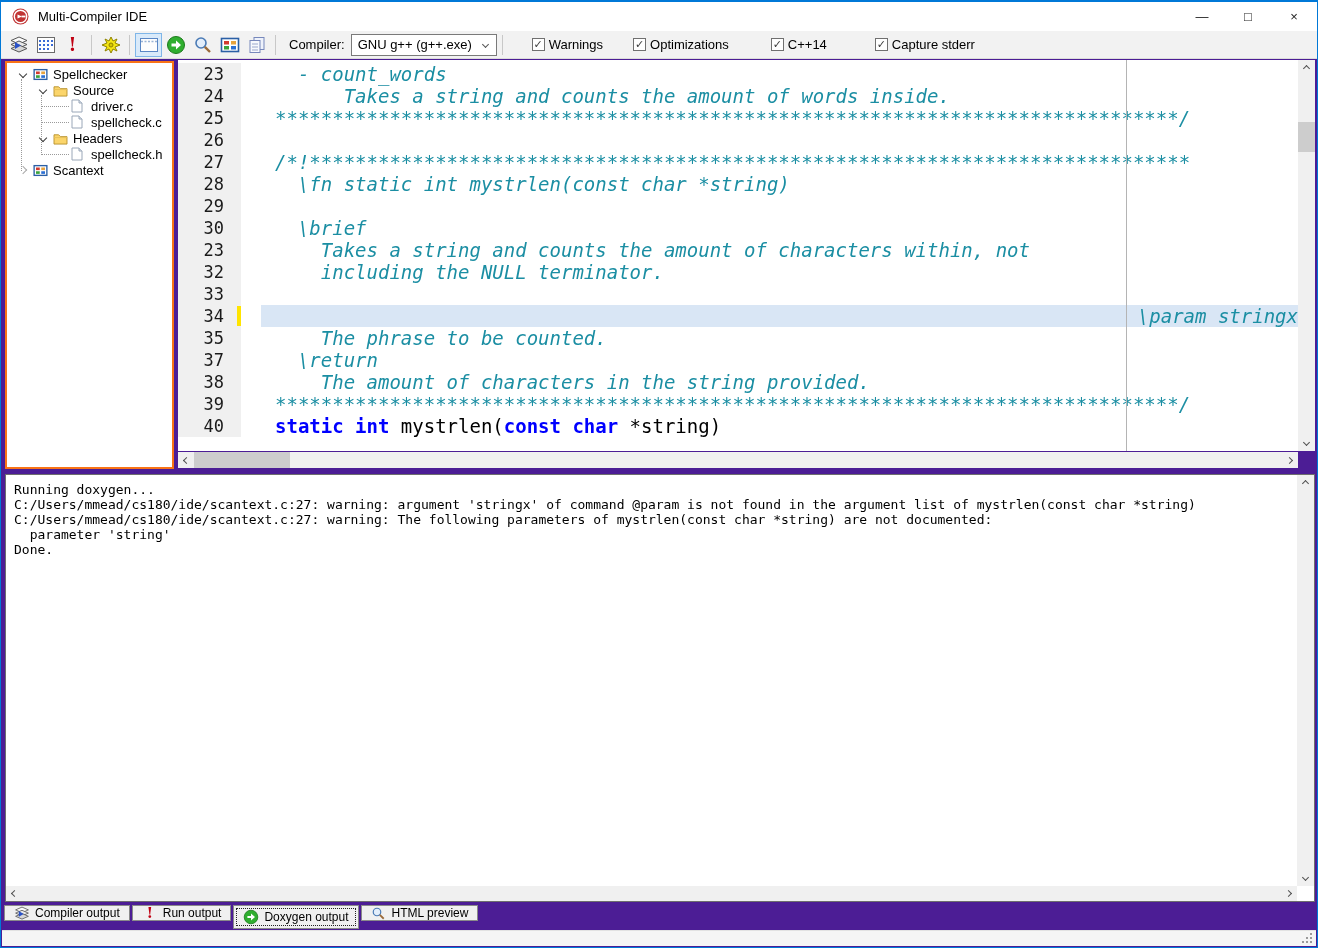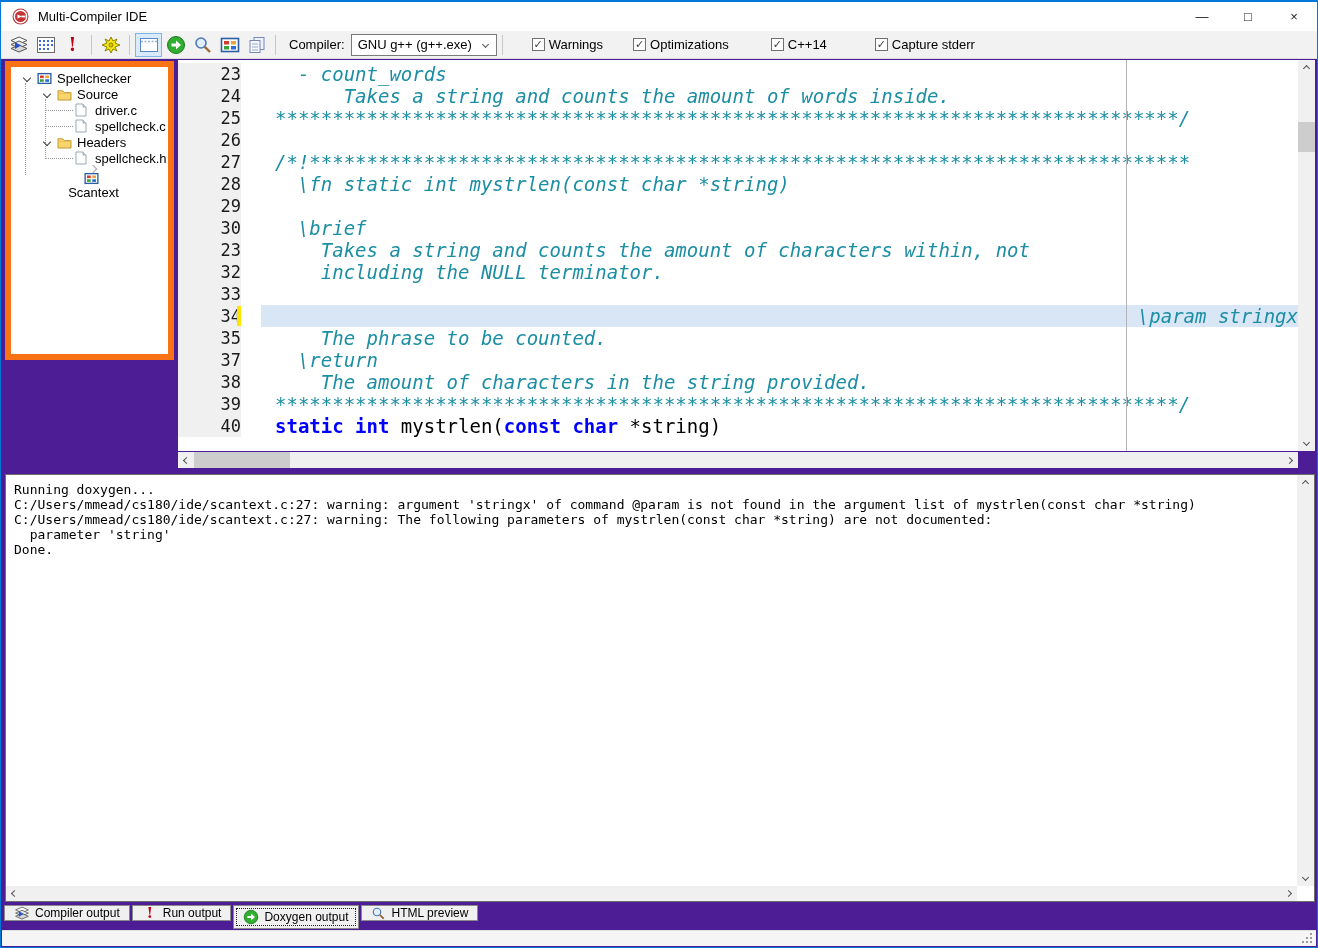--- a/index.html
+++ b/index.html
@@ -32,37 +32,37 @@
   .cbbox{width:13px;height:13px;border:1px solid #707070;background:#fff;margin-right:4px;
     display:flex;align-items:center;justify-content:center;font-size:11px;color:#3c3c3c;}
   
   .chev{display:inline-block;width:7px;height:7px;border-right:2px solid #555;border-bottom:2px solid #555;}
   .chev.down{transform:rotate(45deg);}
   .chev.up{transform:rotate(225deg);}
   .chev.left{transform:rotate(135deg);}
   .chev.right{transform:rotate(-45deg);}
   .chev.small{width:5px;height:5px;border-width:1.5px;}
   
-  #tree-panel{position:absolute;left:4px;top:60px;width:169px;height:299px;background:#fff;
-    border:6px solid #f97316;font-size:13px;overflow:hidden;}
+  #tree-panel{position:absolute;left:4px;top:60px;width:169px;height:408px;background:#fff;
+    border:2px solid #f97316;font-size:13px;overflow:hidden;}
   .trow{height:16px;display:flex;align-items:center;position:relative;z-index:2;}
   .trow .chevslot{width:20px;display:flex;align-items:center;justify-content:center;}
   .tchev{width:6px;height:6px;border-right:1.6px solid #3c3c3c;border-bottom:1.6px solid #3c3c3c;}
   .tchev.down{transform:rotate(45deg);}
   .tchev.right{transform:rotate(-45deg);border-color:#a9a9a9;}
   .ticon{width:18px;display:flex;align-items:center;}
   .tlabel{padding-left:2px;white-space:nowrap;}
   .tguide{position:absolute;border-left:1px dotted #9a9a9a;z-index:1;}
   .tstub{position:absolute;border-top:1px dotted #9a9a9a;z-index:1;}
   
   #editor{position:absolute;left:177px;top:59px;width:1120px;height:391px;background:#fff;
     overflow:hidden;font-family:"DejaVu Sans Mono", monospace;}
   #editor .rows{position:relative;padding-top:3px;z-index:2;}
   .erow{display:flex;height:22px;line-height:22px;}
-  .egut{width:63px;flex:0 0 63px;background:#f0f0f0;text-align:right;padding-right:0;
+  .egut{width:63px;flex:0 0 63px;background:#f0f0f0;text-align:right;padding-right:17px;
     font-size:17px;color:#1a1a1a;position:relative;}
   .egut .marker{position:absolute;right:0;top:1px;width:4px;height:20px;background:#ffe400;}
   .ecode{flex:1;padding-left:14px;font-size:19px;white-space:pre;position:relative;z-index:2;margin-left:20px;}
   .erow.hl .ecode{background:#d9e6f5;text-align:right;}
   .seg-c{color:#1b8ea3;font-style:italic;}
   .seg-k{color:#0000ff;font-weight:bold;}
   .seg-p{color:#000;}
   #margin-guide{position:absolute;left:948px;top:0;bottom:0;width:1px;background:#b4b4b4;z-index:3;}
   
   .sb{background:#f0f0f0;position:absolute;}
@@ -287,21 +287,21 @@
       </div>
       <div class="trow" style="padding-left:64px;">
         <span class="ticon">
           <svg width="12" height="14" viewBox="0 0 12 14">
               <path d="M1,1 h7 l3,3 v9 h-10 z" fill="#fff" stroke="#9aa7b8"></path>
               <path d="M8,1 v3 h3" fill="#dbe3ec" stroke="#9aa7b8"></path>
             </svg>
         </span>
         <span class="tlabel">spellcheck.h</span>
       </div>
-      <div class="trow" style="padding-left:6px;flex-direction:column;">
+      <div class="trow" style="padding-left:6px;">
         <span class="chevslot">
             <span class="tchev right"></span>
           </span>
         <span class="ticon">
           <svg width="15" height="13" viewBox="0 0 20 16">
               <rect x="1.5" y="1.5" width="17" height="13" fill="#fff" stroke="#2b5fa5" stroke-width="1.8"></rect>
               <rect x="4" y="4" width="5" height="3.5" fill="#d23b2f"></rect>
               <rect x="11" y="4" width="5" height="3.5" fill="#e8a33d"></rect>
               <rect x="4" y="9" width="5" height="3.5" fill="#3ba43b"></rect>
               <rect x="11" y="9" width="5" height="3.5" fill="#2b6fd4"></rect>

